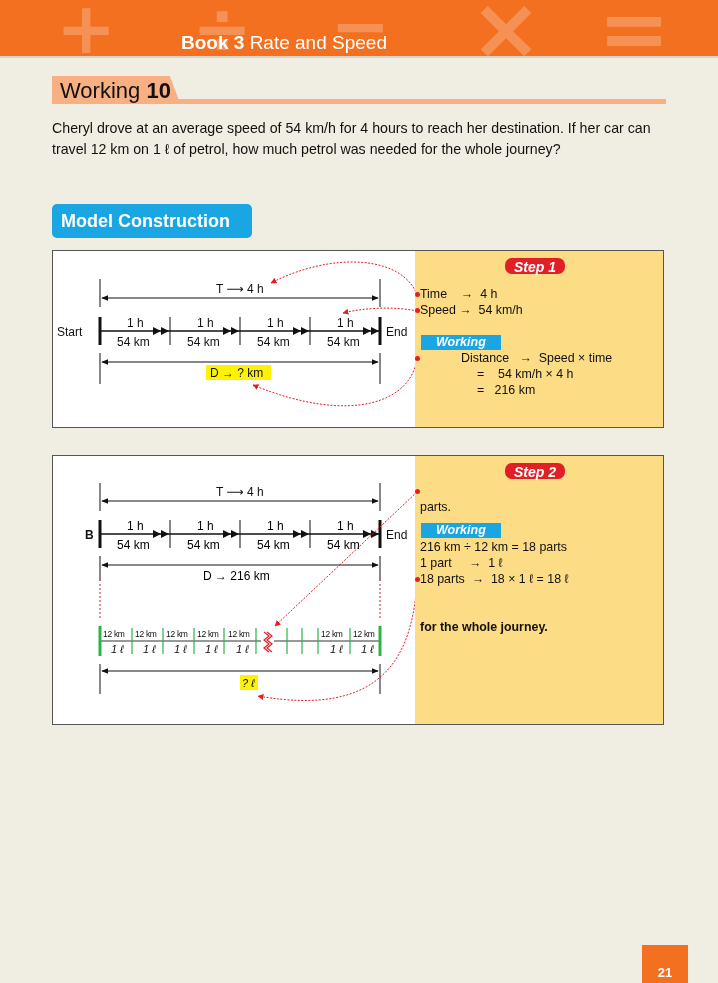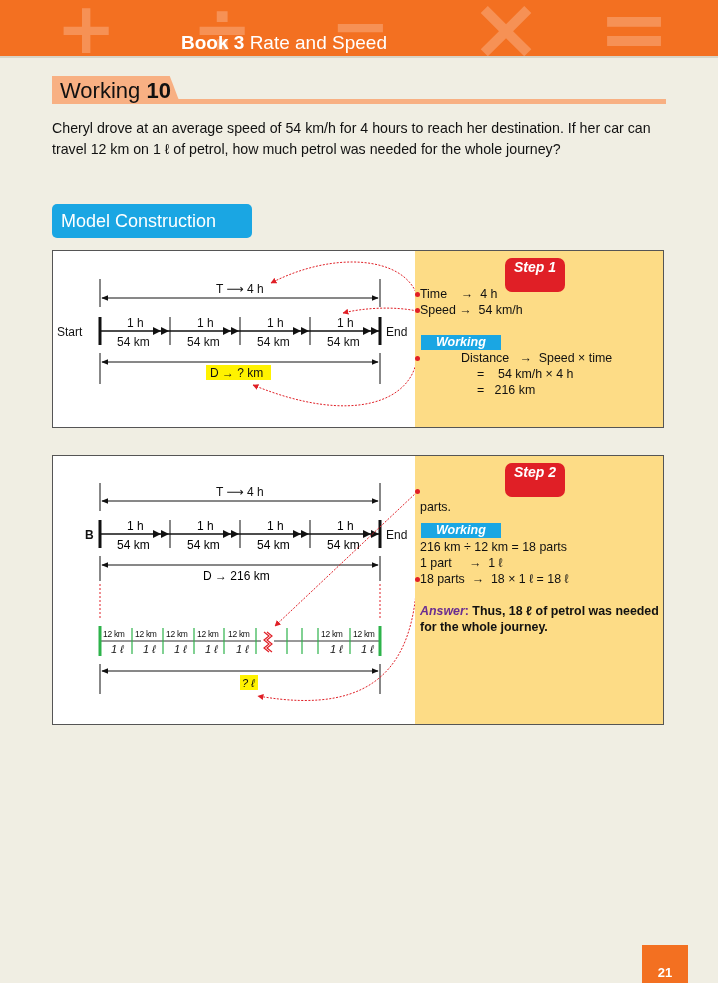--- a/index.html
+++ b/index.html
@@ -13,25 +13,25 @@
 
   .example-tab { position:absolute; left:52px; top:76px; height:27px; width:128px; background:#f8b083;
                  clip-path:polygon(0 0, 92% 0, 100% 100%, 0 100%); }
   .example-label { position:absolute; left:60px; top:78px; font-size:22px; color:#111; }
   .example-label b { font-weight:bold; }
   .example-rule { position:absolute; left:52px; top:99px; width:614px; height:5px; background:#f8b083; }
 
   .question { position:absolute; left:52px; top:118px; width:620px; font-size:14.2px; line-height:21px; }
 
   .model-pill { position:absolute; left:52px; top:204px; width:200px; height:34px; background:#1aa6e3;
-                border-radius:5px; color:#fff; font-weight:normal; font-size:18px; line-height:34px; padding-left:9px; box-sizing:border-box; }
+                border-radius:5px; color:#fff; font-weight:bold; font-size:18px; line-height:34px; padding-left:9px; box-sizing:border-box; }
 
   .panel { position:absolute; left:52px; width:612px; border:1.5px solid #555; background:#fff; box-sizing:border-box; }
   .panel .right { position:absolute; right:0; top:0; bottom:0; width:248px; background:#fddc86; }
-  .step-badge { position:absolute; top:7px; left:90px; width:60px; height:34px; background:#e01f26; border-radius:7px;
+  .step-badge { position:absolute; top:7px; left:90px; width:60px; height:16px; background:#e01f26; border-radius:7px;
                 color:#fff; font-style:italic; font-weight:bold; font-size:14px; text-align:center; line-height:18px; }
   .rt { position:absolute; font-size:12.4px; color:#111; white-space:nowrap; }
   .working { position:absolute; background:#1aa6e3; color:#fff; font-style:italic; font-weight:bold; font-size:12.5px;
              padding:0 15px; line-height:15px; }
   .dot { position:absolute; width:5px; height:5px; border-radius:50%; background:#e01f26; }
   svg text { font-family:"Liberation Sans", sans-serif; }
   .pageno { position:absolute; left:642px; top:945px; width:46px; height:38px; background:#f37021; color:#fff;
             font-weight:bold; font-size:13px; text-align:center; padding-top:20px; box-sizing:border-box; }
 </style>
 </head>
@@ -217,18 +217,17 @@
   </svg>
   <div class="right">
     <div class="step-badge"><span>Step</span> <span>2</span></div>
     <div class="dot" style="left:0;top:33px;"></div>
     <div class="rt" style="left:5px;top:44px;">parts.</div>
     <div class="working" style="left:6px;top:67px;">Working</div>
     <div class="rt" style="left:5px;top:84px;">216 km ÷ 12 km = 18 parts</div>
     <div class="rt" style="left:5px;top:100px;white-space:pre;">1 part     →  1 ℓ</div>
     <div class="dot" style="left:0;top:121px;"></div>
     <div class="rt" style="left:5px;top:116px;white-space:pre;">18 parts  →  18 × 1 ℓ = 18 ℓ</div>
-    <div class="rt" style="left:5px;top:148px;font-weight:bold;"><span style="color:#6a2d91;font-style:italic;">Answer</span><span style="color:#6a2d91;">:</span> <span>Thus, 18 ℓ  of petrol was needed</span></div>
     <div class="rt" style="left:5px;top:164px;font-weight:bold;">for the whole journey.</div>
   </div>
 </div>
 
 <div class="pageno">21</div>
 
 </body></html>

